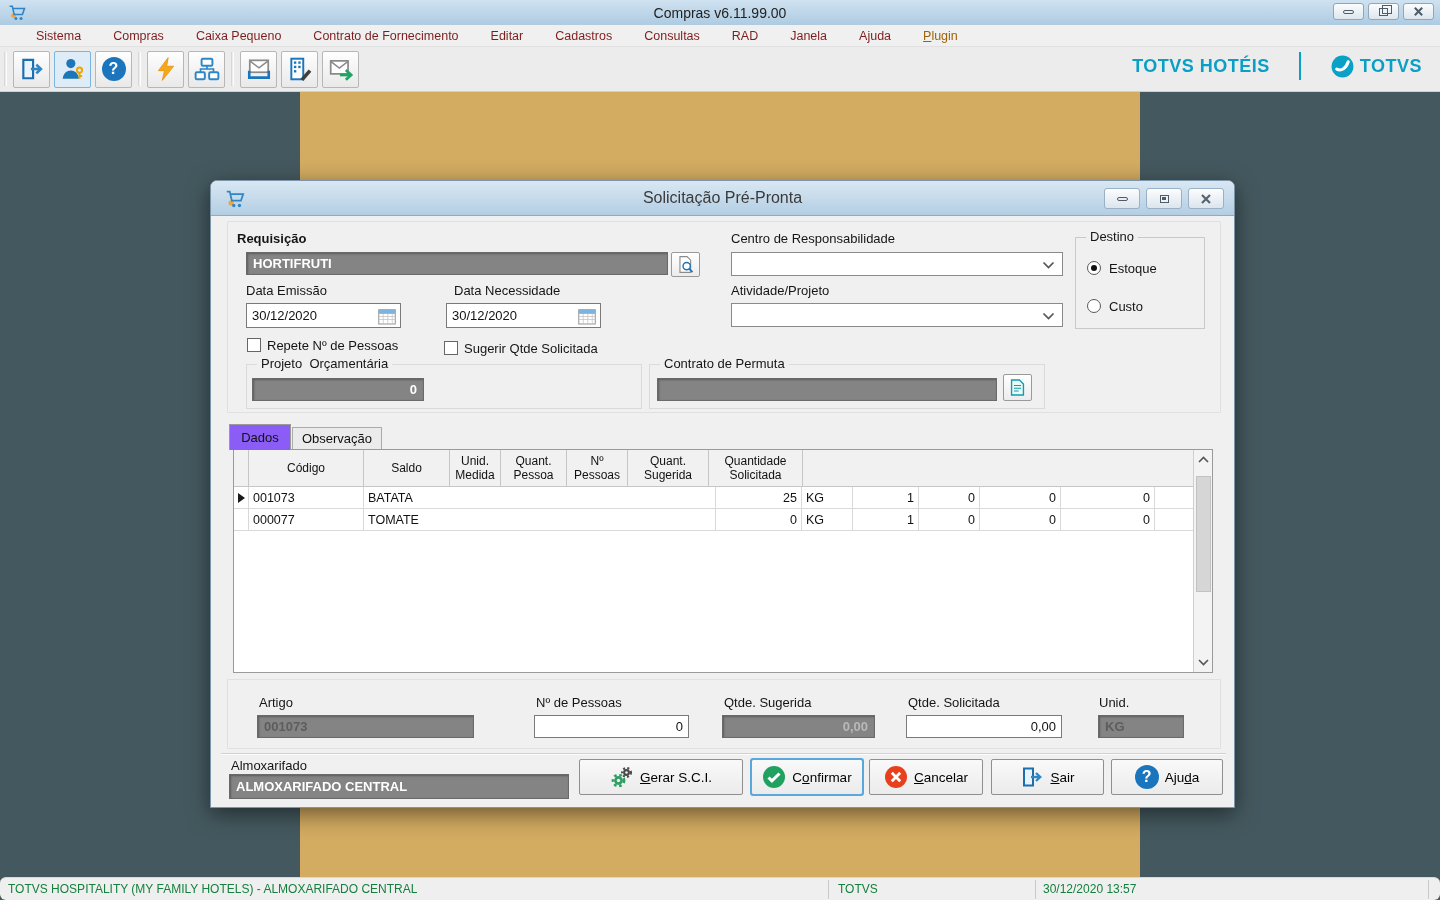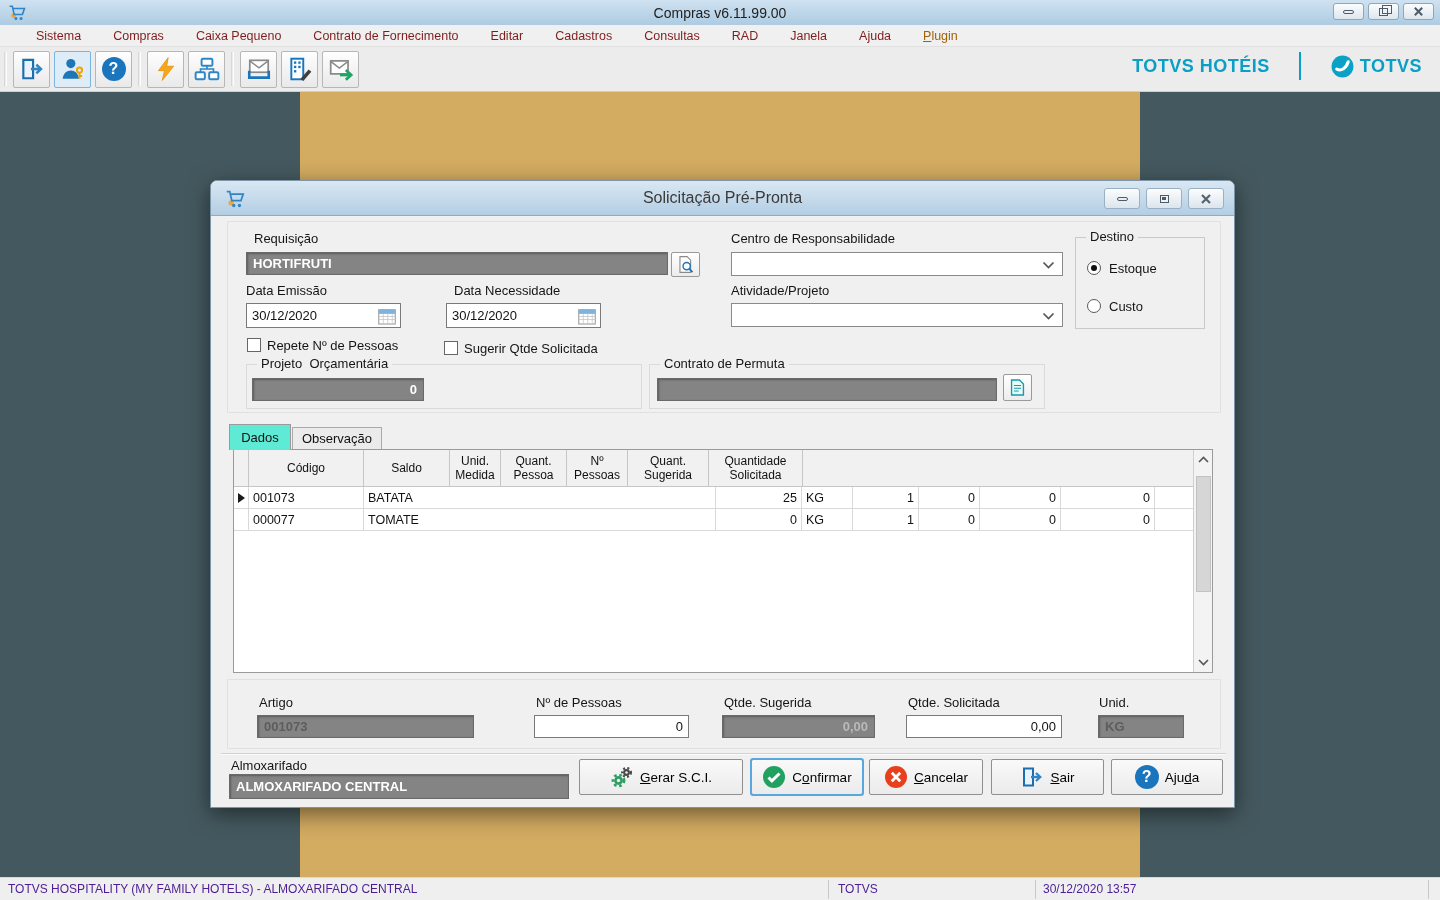--- a/index.html
+++ b/index.html
@@ -38,21 +38,21 @@
   .brand-txt { font-size:18px; font-weight:bold; color:#0a9fc7; letter-spacing:0.5px; }
   .brand-div { width:2px; height:28px; background:#0a9fc7; }
   .brand-logo { display:flex; align-items:center; gap:5px; }
 
   
   #desktop { position:absolute; left:0; top:92px; width:1440px; height:785px; background:#44595f; }
   #gold-band { position:absolute; left:300px; top:0; width:840px; height:785px; background:#d3ab61; }
 
   
   #statusbar { position:absolute; left:0; top:877px; width:1440px; height:23px; background:#efefef;
-     border-top:1px solid #d8d8d8; font-size:12px; color:#4c1d95; }
+     border-top:1px solid #d8d8d8; font-size:12px; color:#15803d;border-radius:6px; }
   #statusbar .sseg { position:absolute; top:4px; }
   .sdiv { position:absolute; top:2px; width:1px; height:19px; background:#c9c9c9; }
 
   
   #dialog { position:absolute; left:210px; top:180px; width:1025px; height:628px;
      background:#f0f0f0; border:1px solid #7d95a8; border-radius:7px 7px 0 0;
      box-shadow:0 6px 22px rgba(0,0,0,.5); }
   #dlg-titlebar { position:absolute; left:0; top:0; width:100%; height:35px;
      background:linear-gradient(#d9e7f3,#b3cee3); border-bottom:1px solid #93abbf; border-radius:6px 6px 0 0; }
   #dlg-title { position:absolute; width:100%; top:8px; text-align:center; font-size:16px; color:#3a3a3a; }
@@ -77,21 +77,21 @@
   .combo svg { position:absolute; right:7px; top:8px; }
   .icbtn { position:absolute; background:linear-gradient(#ffffff,#ececec); border:1px solid #9a9a9a;
      border-radius:2px; display:flex; align-items:center; justify-content:center; }
   .radio { position:absolute; width:14px; height:14px; border:1px solid #5a5a5a; border-radius:50%; background:#fff; }
   .radio.sel:before { content:""; position:absolute; left:3px; top:3px; width:6px; height:6px; border-radius:50%; background:#111; }
   .cbox { position:absolute; width:14px; height:14px; border:1px solid #666; background:#fff; }
   .cal { position:absolute; right:4px; top:4px; }
 
   
   .tab { position:absolute; font-size:13px; color:#111; display:flex; align-items:center; justify-content:center; }
-  .tab.on { background:#5eead4; border:1px solid #9a9a9a; border-bottom:none; height:26px; z-index:3; }
+  .tab.on { background:#8b5cf6; border:1px solid #9a9a9a; border-bottom:none; height:26px; z-index:3; }
   .tab.off { background:#ebebeb; border:1px solid #ababab; height:23px; }
   #grid { position:absolute; left:22px; top:268px; width:980px; height:224px; background:#fff; border:1px solid #9a9a9a; }
   .trow { display:flex; height:22px; }
   .hrow { display:flex; height:37px; }
   .hcell { background:#f1f1f1; border-right:1px solid #c6c6c6; border-bottom:1px solid #c6c6c6;
      font-size:12px; color:#111; display:flex; flex-direction:column; align-items:center; justify-content:center; line-height:14px; }
   .cell { border-right:1px solid #d9d9d9; border-bottom:1px solid #d9d9d9; font-size:12.5px; color:#111;
      display:flex; align-items:center; padding:0 4px; }
   .cell.num { justify-content:flex-end; }
   .marker { display:flex; align-items:center; justify-content:center; }
@@ -252,21 +252,21 @@
         <span class="dlg-winbtn">
           <svg width="12" height="12" viewBox="0 0 12 12">
               <path d="M2 2l8 8M10 2l-8 8" stroke="#55636e" stroke-width="2.2"></path>
             </svg>
         </span>
       </span>
     </div>
 
     <div class="frame" style="left:16px; top:40px; width:994px; height:192px;"></div>
 
-    <span class="lbl" style="left:43px; top:50px;">Requisição</span>
+    <span class="lbl" style="left:26px; top:50px;font-weight:bold;">Requisição</span>
     <div class="ginp" style="left:35px; top:71px; width:422px; height:23px;">HORTIFRUTI</div>
     <span class="icbtn" style="left:460px; top:71px; width:29px; height:25px;">
       <svg width="19" height="19" viewBox="0 0 24 24">
           <path d="M5 2h9l4.5 4.5V22H5z" fill="#fff" stroke="#8a8a8a" stroke-width="1.4"></path>
           <circle cx="13.5" cy="14" r="4.6" fill="none" stroke="#1b75bc" stroke-width="1.8"></circle>
           <path d="M16.8 17.4l4 4.2" stroke="#1b75bc" stroke-width="2.2"></path>
         </svg>
     </span>
 
     <span class="lbl" style="left:520px; top:50px;">Centro de Responsabilidade</span>

